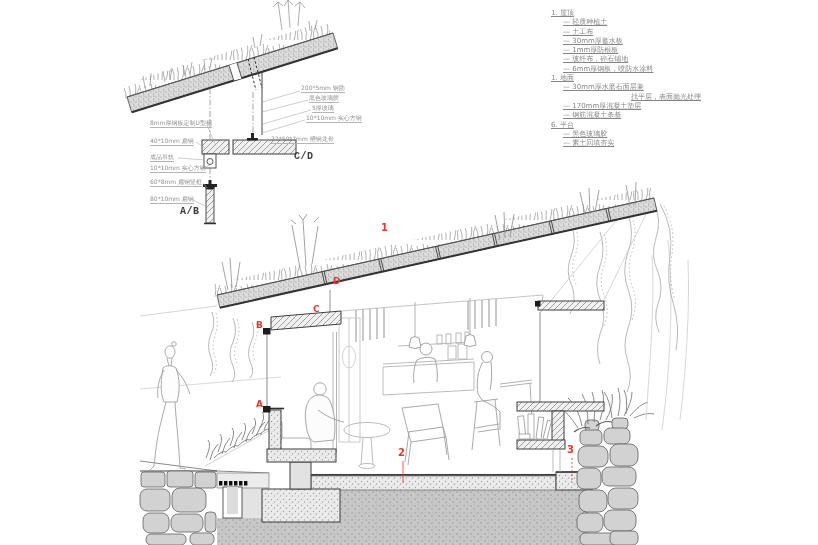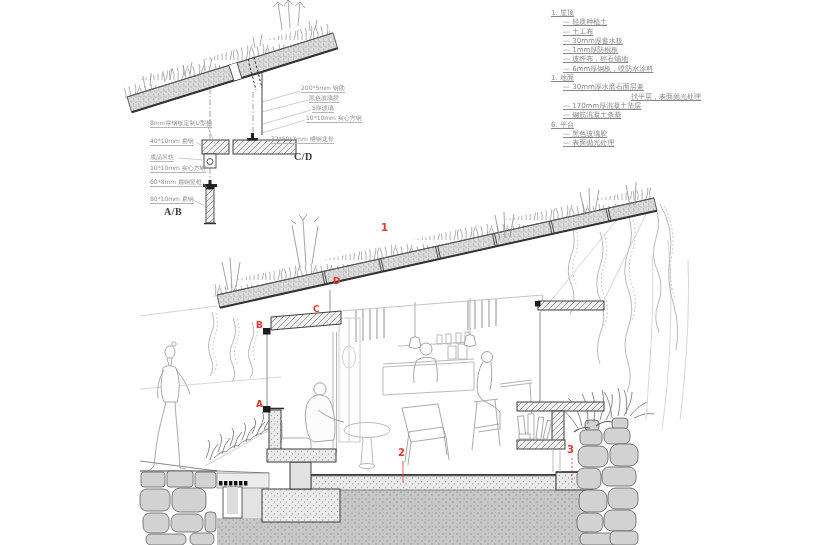--- a/index.html
+++ b/index.html
@@ -2,21 +2,21 @@
 <html><head>
 <meta charset="utf-8">
 <style>
   html,body{margin:0;padding:0;background:#fff;}
   #sheet{position:relative;width:818px;height:545px;background:#ffffff;overflow:hidden;
          font-family:"DejaVu Sans",sans-serif;}
   svg{position:absolute;left:0;top:0;}
   .lbl{position:absolute;font-size:6px;line-height:7px;color:#8f8f8f;white-space:nowrap;
        border-bottom:0.6px solid #b5b5b5;padding-bottom:0.5px;}
   .cap{position:absolute;font-size:10px;font-weight:bold;color:#3c3c3c;letter-spacing:0.5px;
-       font-family:Liberation Serif, serif;}
+       font-family:Liberation Mono, monospace;}
   .marker{position:absolute;font-size:10px;font-weight:bold;color:#e23b2e;}
   #legend{position:absolute;left:551px;top:9px;width:150px;color:#868686;font-size:7px;text-decoration:underline;}
   #legend div{height:9.3px;line-height:9.3px;white-space:nowrap;}
   #legend .ind1{padding-left:6px;margin-left:6px;}
   #legend .ind2{padding-left:13px;text-align:right;}
 </style>
 </head>
 <body>
 
 <div id="sheet">
@@ -353,36 +353,36 @@
   <div class="ind1">— 1mm厚防根板</div>
   <div class="ind1">— 玻纤布，碎石铺地</div>
   <div class="ind1">— 6mm厚钢板，喷防水涂料</div>
   <div>1. 地面</div>
   <div class="ind1">— 30mm厚水磨石面层兼</div>
   <div class="ind2">找平层，表面抛光处理</div>
   <div class="ind1">— 170mm厚混凝土垫层</div>
   <div class="ind1">— 钢筋混凝土条基</div>
   <div>6. 平台</div>
   <div class="ind1">— 黑色玻璃胶</div>
-  <div class="ind1">— 表面抛光处理</div>
+  <div class="ind1">— 素土回填夯实</div>
 </div>
 
 <span class="lbl" style="left:150px;top:119px">8mm厚钢板定制U型槽</span>
 <span class="lbl" style="left:150px;top:137px">40*10mm 扁钢</span>
 <span class="lbl" style="left:150px;top:153px">成品吊轨</span>
 <span class="lbl" style="left:150px;top:164px">10*10mm 实心方钢</span>
 <span class="lbl" style="left:150px;top:178px">60*8mm 扁钢竖框</span>
 <span class="lbl" style="left:150px;top:195px">80*10mm 扁钢</span>
 <span class="lbl" style="left:301px;top:84px">200*5mm 钢肋</span>
 <span class="lbl" style="left:309px;top:94px">黑色玻璃胶</span>
 <span class="lbl" style="left:312px;top:104px">5厚玻璃</span>
 <span class="lbl" style="left:306px;top:114px">10*10mm 实心方钢</span>
 <span class="lbl" style="left:271px;top:135px">37*50*7mm 槽钢龙骨</span>
 
-<span class="cap" style="left:164px;top:206px">A/B</span>
+<span class="cap" style="left:180px;top:206px">A/B</span>
 <span class="cap" style="left:294px;top:151px">C/D</span>
 
 <span class="marker" style="left:381px;top:222px">1</span>
 <span class="marker" style="left:398px;top:447px">2</span>
 <span class="marker" style="left:567px;top:444px">3</span>
 <span class="marker" style="left:256px;top:399px;font-size:9px">A</span>
 <span class="marker" style="left:256px;top:320px;font-size:9px">B</span>
 <span class="marker" style="left:313px;top:304px;font-size:9px">C</span>
 <span class="marker" style="left:333px;top:276px;font-size:9px">D</span>
 

